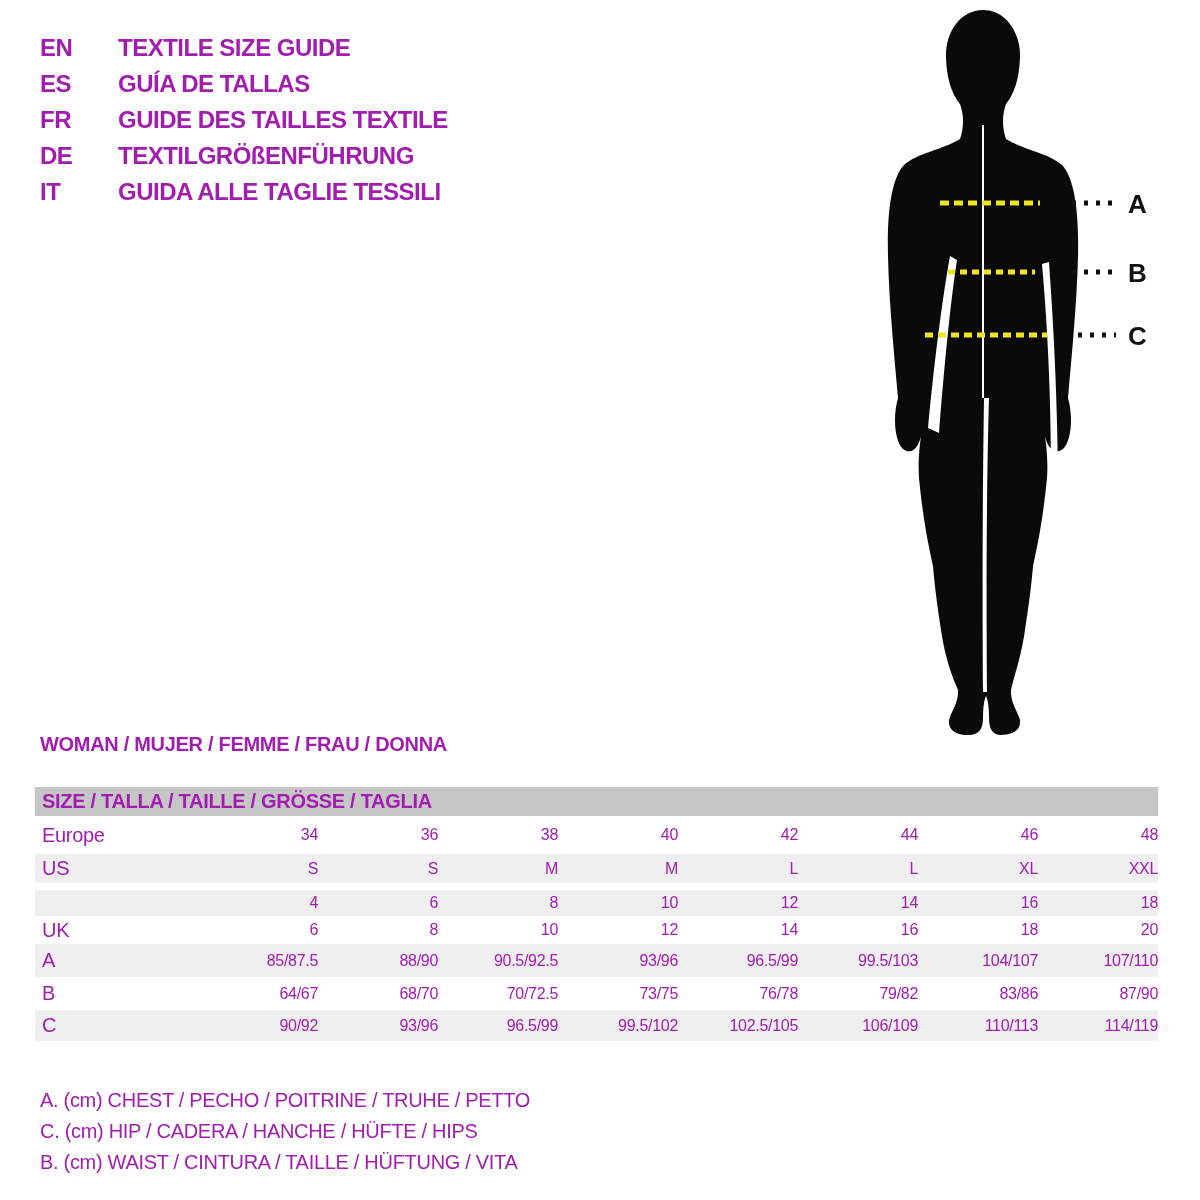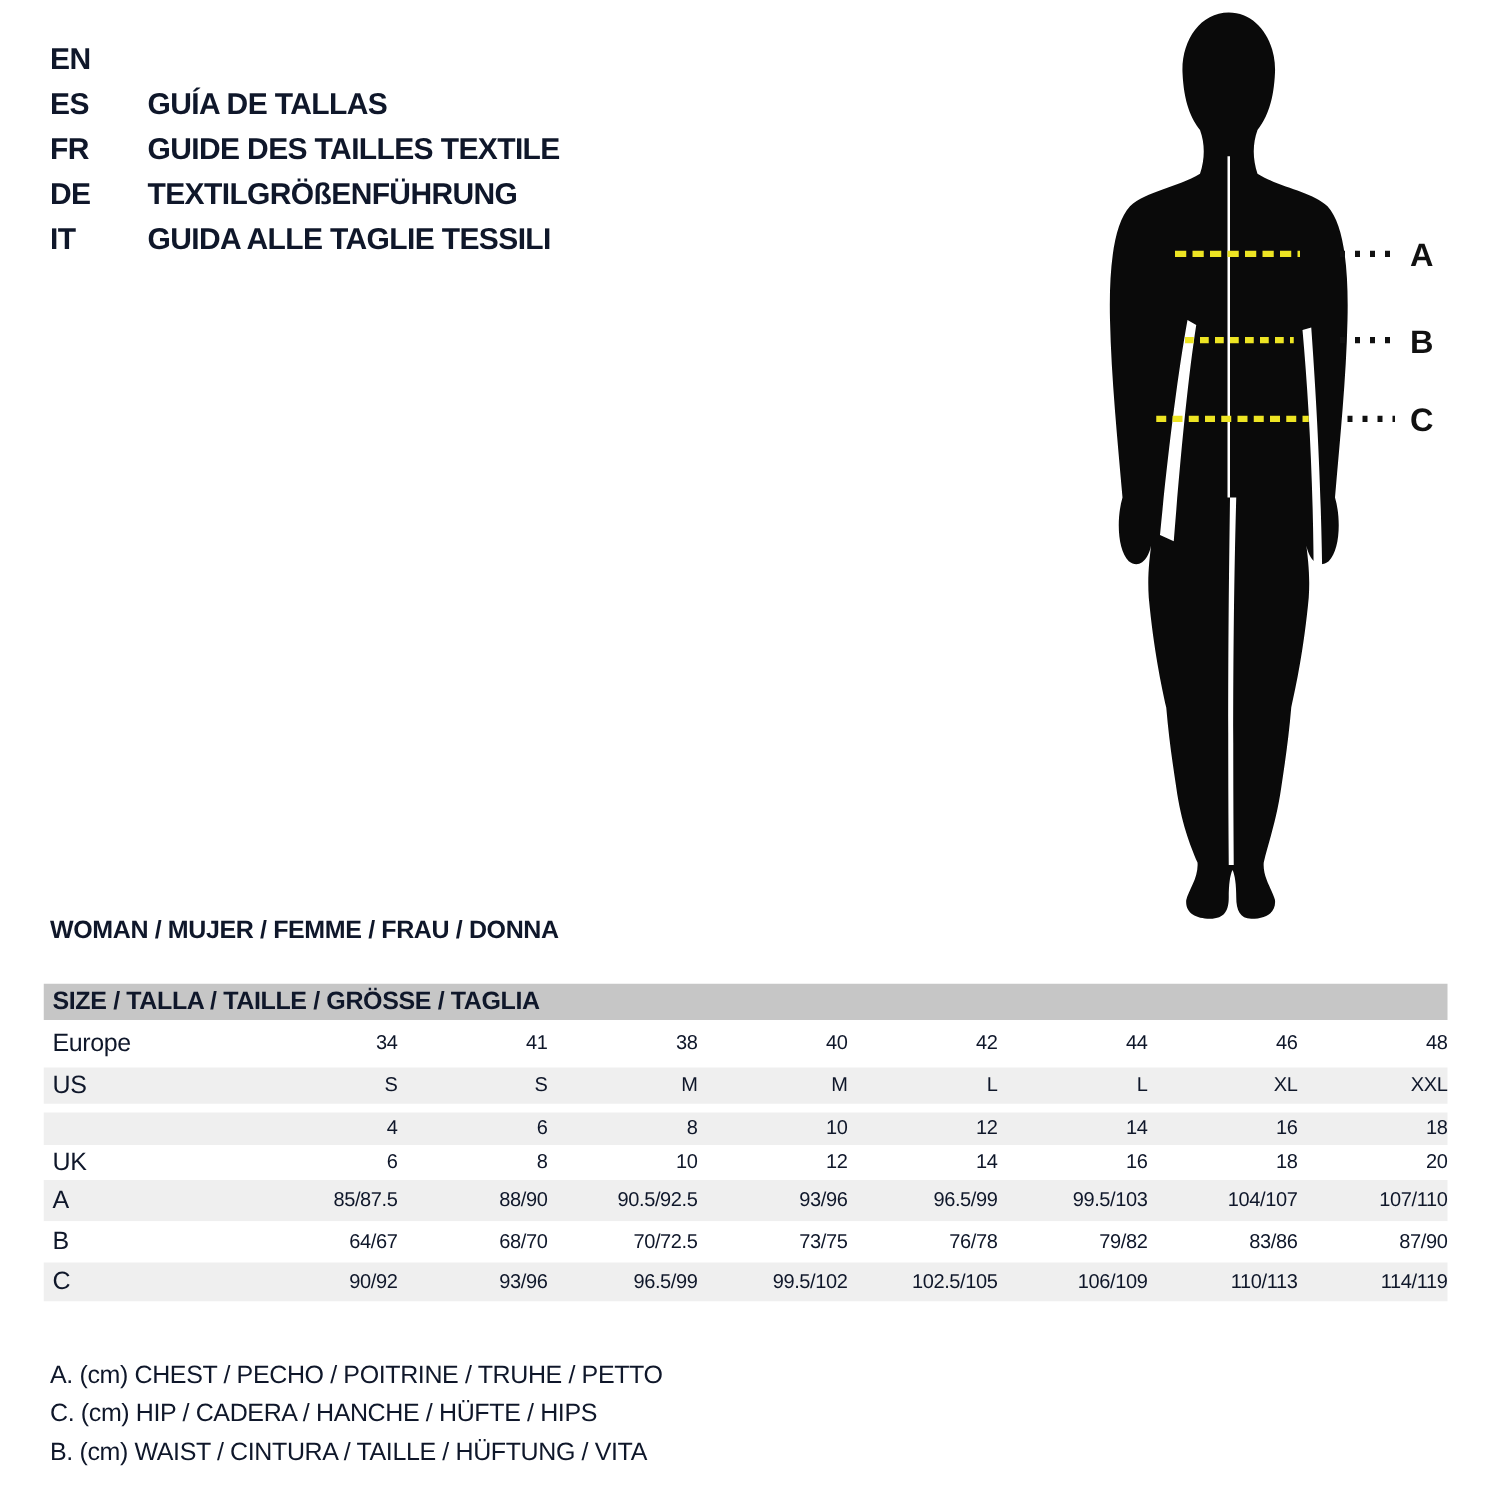--- a/index.html
+++ b/index.html
@@ -1,17 +1,17 @@
 <!DOCTYPE html>
 <html><head>
 <meta charset="utf-8">
 <style>
   html,body{margin:0;padding:0;background:#fff;}
   .page{position:relative;width:1200px;height:1200px;background:#ffffff;overflow:hidden;
-        font-family:"Liberation Sans",sans-serif;color:#0f172a;}
+        font-family:"Liberation Sans",sans-serif;color:#a21caf;}
 
   
   .lang-list{position:absolute;left:40px;top:30px;}
   .lang-row{display:flex;height:36px;align-items:center;}
   .lang-code{width:78px;font-size:24px;font-weight:700;letter-spacing:-0.5px;}
   .lang-label{font-size:24px;font-weight:700;letter-spacing:-0.5px;white-space:nowrap;}
 
   
   .figure{position:absolute;left:850px;top:0;width:340px;height:745px;}
   .figure text{font-family:"Liberation Sans",sans-serif;font-size:26px;font-weight:700;fill:#111;}
@@ -42,20 +42,21 @@
                letter-spacing:-0.3px;white-space:nowrap;}
 </style>
 </head>
 <body>
 
 <div class="page">
 
   <div class="lang-list" id="langList">
   <div class="lang-row">
     <span class="lang-code">EN</span>
+    <span class="lang-label">TEXTILE SIZE GUIDE</span>
   </div>
 
   <div class="lang-row">
     <span class="lang-code">ES</span>
     <span class="lang-label">GUÍA DE TALLAS</span>
   </div>
 
   <div class="lang-row">
     <span class="lang-code">FR</span>
     <span class="lang-label">GUIDE DES TAILLES TEXTILE</span>
@@ -130,21 +131,21 @@
   </svg>
 
   <div class="section-title">WOMAN / MUJER / FEMME / FRAU / DONNA</div>
 
   <div class="size-table">
     <div class="table-header">SIZE / TALLA / TAILLE / GRÖSSE / TAGLIA</div>
     <div id="tableRows">
   <div class="t-row">
     <div class="t-label">Europe</div>
   <div class="t-cell">34</div>
-          <div class="t-cell">41</div>
+          <div class="t-cell">36</div>
           <div class="t-cell">38</div>
           <div class="t-cell">40</div>
           <div class="t-cell">42</div>
           <div class="t-cell">44</div>
           <div class="t-cell">46</div>
           <div class="t-cell">48</div>
         </div>
 
   <div class="t-row">
     <div class="t-label">US</div>

